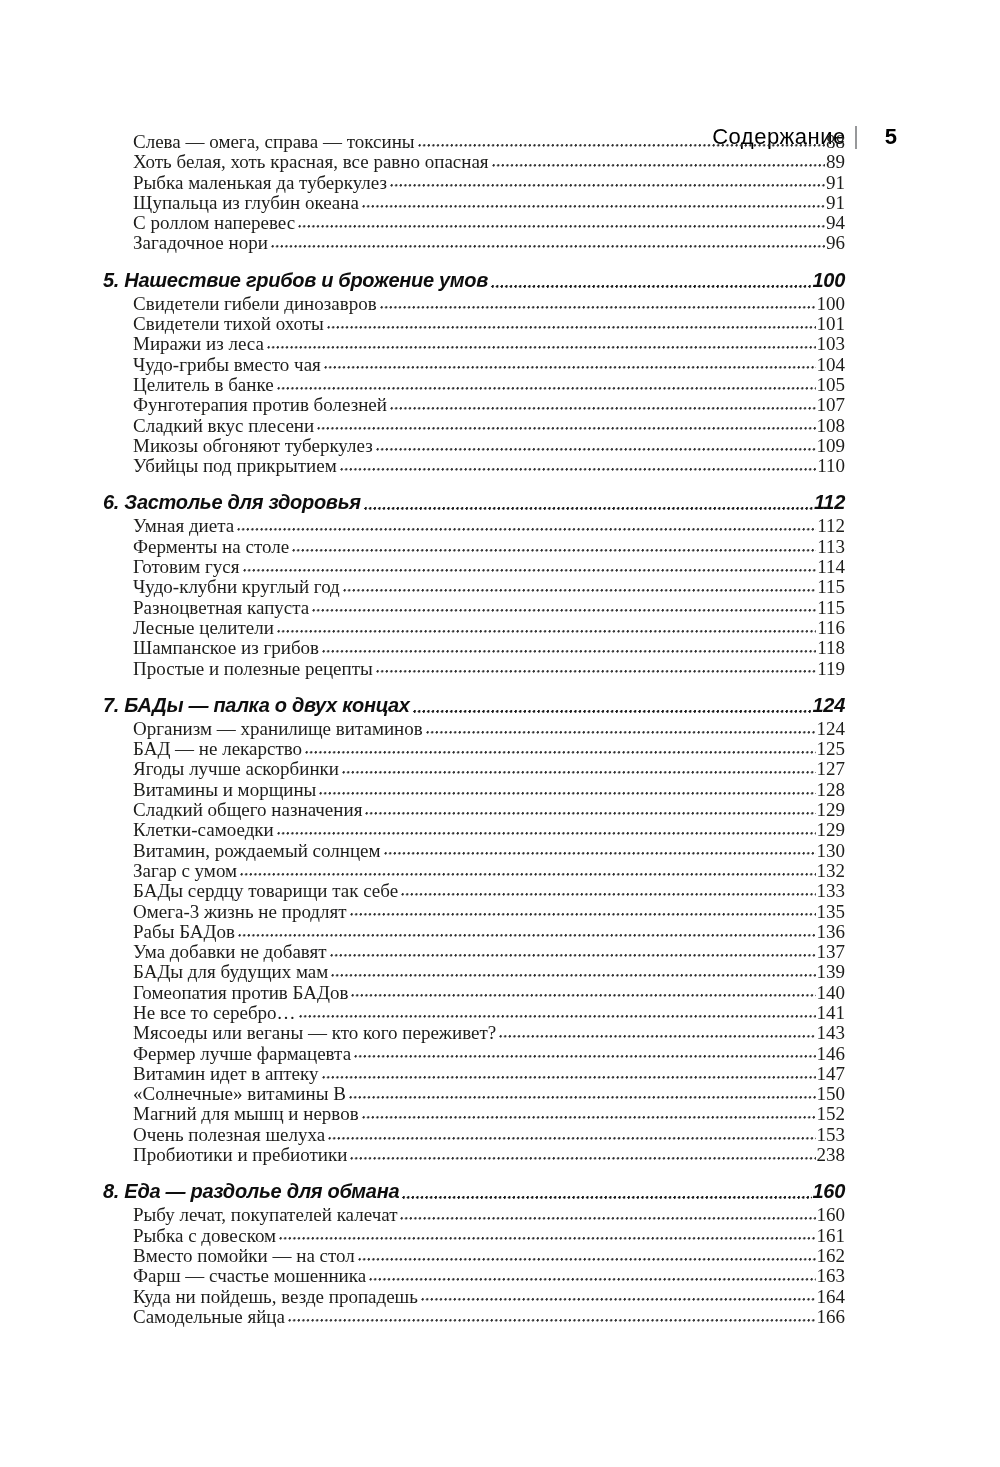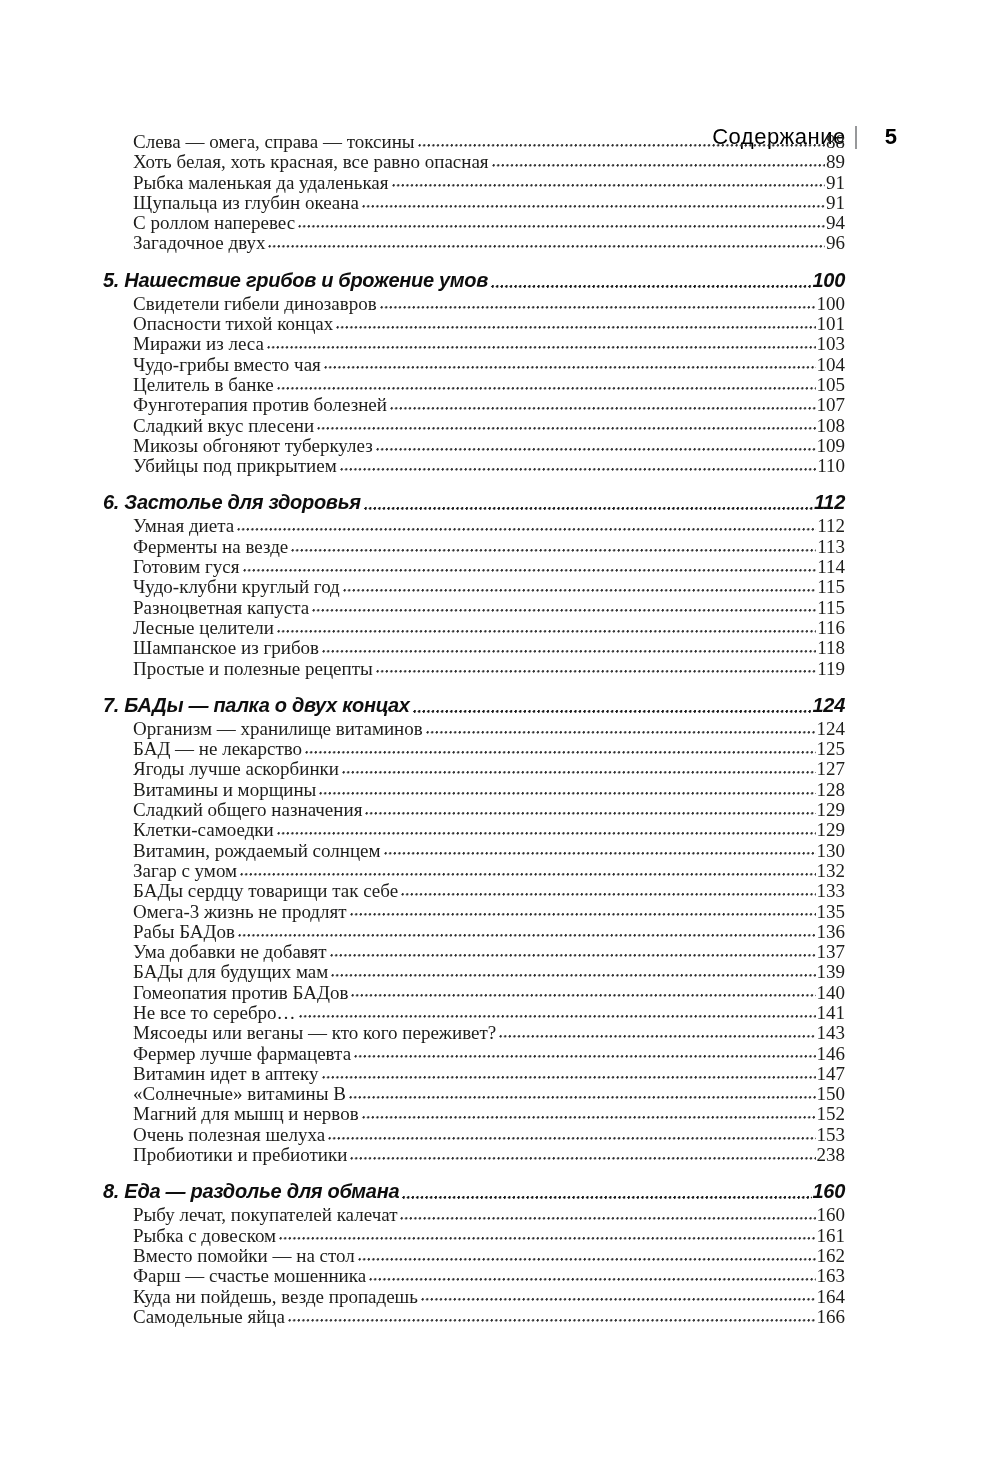--- a/index.html
+++ b/index.html
@@ -106,51 +106,51 @@
         <span class="label">Слева — омега, справа — токсины</span>
         <span class="leader"></span>
         <span class="pg">88</span>
       </div>
       <div class="row entry-row">
         <span class="label">Хоть белая, хоть красная, все равно опасная</span>
         <span class="leader"></span>
         <span class="pg">89</span>
       </div>
       <div class="row entry-row">
-        <span class="label">Рыбка маленькая да удаленькая</span>
+        <span class="label">Рыбка маленькая да туберкулез</span>
         <span class="leader"></span>
         <span class="pg">91</span>
       </div>
       <div class="row entry-row">
         <span class="label">Щупальца из глубин океана</span>
         <span class="leader"></span>
         <span class="pg">91</span>
       </div>
       <div class="row entry-row">
         <span class="label">С роллом наперевес</span>
         <span class="leader"></span>
         <span class="pg">94</span>
       </div>
       <div class="row entry-row">
-        <span class="label">Загадочное двух</span>
+        <span class="label">Загадочное нори</span>
         <span class="leader"></span>
         <span class="pg">96</span>
       </div>
       <div class="row heading-row">
         <span class="label">5. Нашествие грибов и брожение умов</span>
         <span class="leader"></span>
         <span class="pg">100</span>
       </div>
       <div class="row entry-row">
         <span class="label">Свидетели гибели динозавров</span>
         <span class="leader"></span>
         <span class="pg">100</span>
       </div>
       <div class="row entry-row">
-        <span class="label">Опасности тихой концах</span>
+        <span class="label">Свидетели тихой охоты</span>
         <span class="leader"></span>
         <span class="pg">101</span>
       </div>
       <div class="row entry-row">
         <span class="label">Миражи из леса</span>
         <span class="leader"></span>
         <span class="pg">103</span>
       </div>
       <div class="row entry-row">
         <span class="label">Чудо-грибы вместо чая</span>
@@ -186,21 +186,21 @@
         <span class="label">6. Застолье для здоровья</span>
         <span class="leader"></span>
         <span class="pg">112</span>
       </div>
       <div class="row entry-row">
         <span class="label">Умная диета</span>
         <span class="leader"></span>
         <span class="pg">112</span>
       </div>
       <div class="row entry-row">
-        <span class="label">Ферменты на везде</span>
+        <span class="label">Ферменты на столе</span>
         <span class="leader"></span>
         <span class="pg">113</span>
       </div>
       <div class="row entry-row">
         <span class="label">Готовим гуся</span>
         <span class="leader"></span>
         <span class="pg">114</span>
       </div>
       <div class="row entry-row">
         <span class="label">Чудо-клубни круглый год</span>

